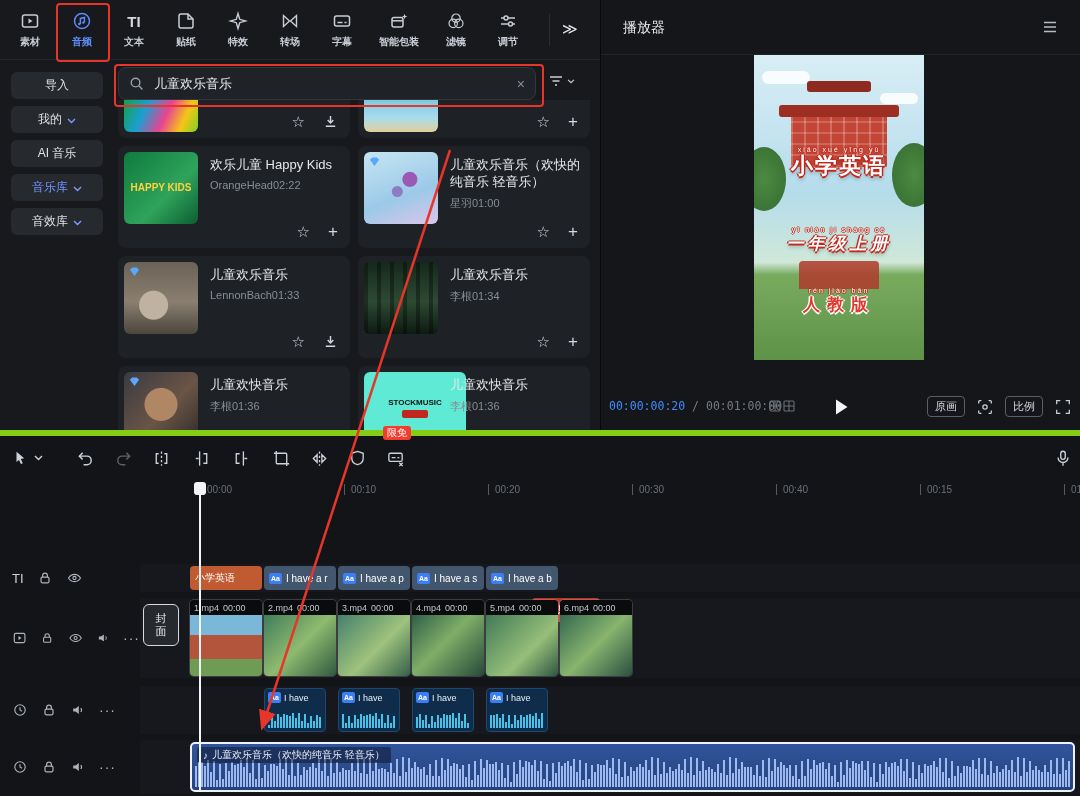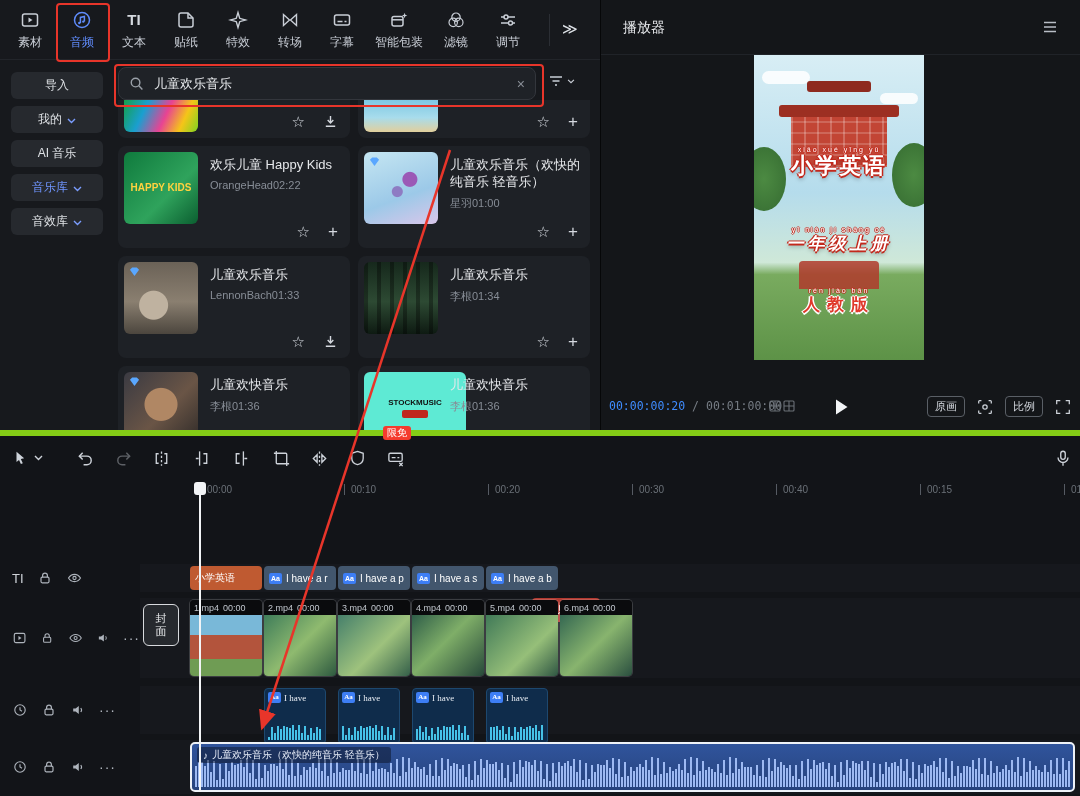--- a/index.html
+++ b/index.html
@@ -8,21 +8,21 @@
   svg.ic{display:block;}
   
   .left-panel{position:absolute;left:0;top:0;width:600px;height:430px;background:#17191d;overflow:hidden;}
   .player-panel{position:absolute;left:600px;top:0;width:480px;height:430px;background:#141619;border-left:1px solid #060708;box-sizing:border-box;}
   
   .top-toolbar{position:absolute;left:0;top:0;width:600px;height:60px;display:flex;align-items:center;padding-left:4px;box-sizing:border-box;border-bottom:1px solid #22252a;}
   .tb-item{width:52px;display:flex;flex-direction:column;align-items:center;gap:3px;color:#c9ced6;cursor:pointer;}
   .tb-item.wide{width:62px;}
   .tb-item .ticon{height:22px;display:flex;align-items:center;justify-content:center;}
   .tb-item.active{color:#5f8bfa;}
-  .tb-label{font-size:12px;white-space:nowrap;}
+  .tb-label{font-size:10px;white-space:nowrap;font-weight:bold;}
   .tb-sep{position:absolute;left:549px;top:14px;width:1px;height:32px;background:#2b2e34;}
   .collapse-btn{position:absolute;left:562px;top:20px;font-size:15px;color:#dfe3e8;letter-spacing:-2px;}
   
   .nav-btn{position:absolute;left:11px;width:92px;height:27px;background:#26292e;border-radius:6px;display:flex;align-items:center;justify-content:center;gap:5px;color:#dfe2e6;cursor:pointer;}
   .nav-btn.active{color:#6f95ff;}
   .nav-chev{margin-top:2px;}
   
   .search-box{position:absolute;left:118px;top:67px;width:418px;height:33px;background:#1f2227;border:1px solid #33363c;border-radius:8px;display:flex;align-items:center;padding:0 10px;box-sizing:border-box;}
   .search-box input{flex:1;margin-left:8px;background:transparent;border:none;outline:none;color:#e8eaed;font-size:13px;font-family:"Liberation Sans",sans-serif;}
   .search-clear{color:#8a8f97;font-size:14px;cursor:pointer;}
@@ -99,21 +99,21 @@
   .aab{flex:0 0 auto;width:13px;height:11px;background:#3d7ef5;border-radius:2px;font-size:7px;line-height:11px;text-align:center;color:#fff;font-weight:bold;}
   .vclip{position:absolute;top:164px;width:72px;height:76px;border-radius:4px;overflow:hidden;background:#1b1d21;box-shadow:0 0 0 1px rgba(255,255,255,.16);cursor:pointer;}
   .vlabel{height:15px;background:#0a0b0d;display:flex;align-items:center;gap:4px;padding:0 4px;font-size:9px;color:#c2c7ce;white-space:nowrap;overflow:hidden;}
   .vthumb{position:absolute;top:15px;left:0;right:0;bottom:0;}
   .v1{background:linear-gradient(180deg,#79b8d8 0 32%,#b3543c 32% 72%,#6f9c54 72%);}
   .v2{background:linear-gradient(135deg,#3f7d5a,#8fba6f 50%,#2e5a40);}
   .v3{background:linear-gradient(135deg,#46806b,#9ec27d 55%,#35604a);}
   .v4{background:linear-gradient(135deg,#2f5e49,#7fae68 45%,#27493a);}
   .v5{background:linear-gradient(135deg,#417a58,#96bf79 60%,#2f5643);}
   .v6{background:linear-gradient(135deg,#356852,#88b46e 50%,#2b5040);}
-  .aclip{position:absolute;top:252px;width:62px;height:56px;background:#0f2c4b;border:1px solid #1d486f;border-radius:4px;box-sizing:border-box;overflow:hidden;cursor:pointer;font-family:Liberation Serif, serif;}
+  .aclip{position:absolute;top:252px;width:62px;height:44px;background:#0f2c4b;border:1px solid #1d486f;border-radius:4px;box-sizing:border-box;overflow:hidden;cursor:pointer;}
   .aclip .alabel{position:absolute;left:3px;top:3px;display:flex;align-items:center;gap:3px;font-size:9px;color:#e7ecf3;white-space:nowrap;}
   .wave{display:flex;align-items:flex-end;gap:1px;overflow:hidden;}
   .wave i{flex:0 0 2px;background:#46c2e8;}
   .tts-wave{position:absolute;left:3px;right:3px;bottom:3px;height:17px;}
   .mclip{position:absolute;left:190px;top:306px;width:885px;height:50px;background:linear-gradient(180deg,#30549c,#26427c);border:2px solid #eef2f8;border-radius:5px;box-sizing:border-box;overflow:hidden;cursor:pointer;z-index:6;}
   .mlabel{position:absolute;left:5px;top:3px;background:rgba(9,17,35,.5);border-radius:3px;padding:1px 6px;font-size:10px;color:#e6ecf8;display:flex;gap:4px;align-items:center;white-space:nowrap;z-index:2;}
   .music-wave{position:absolute;left:3px;right:3px;bottom:3px;height:32px;}
   .music-wave i{background:#9db9f2;}
   .playhead{position:absolute;left:199px;top:46px;bottom:4px;width:2px;background:#f2f4f6;z-index:20;}
   .playhead-handle{position:absolute;left:194px;top:46px;width:12px;height:13px;background:#f2f4f6;border-radius:3px;z-index:21;}

